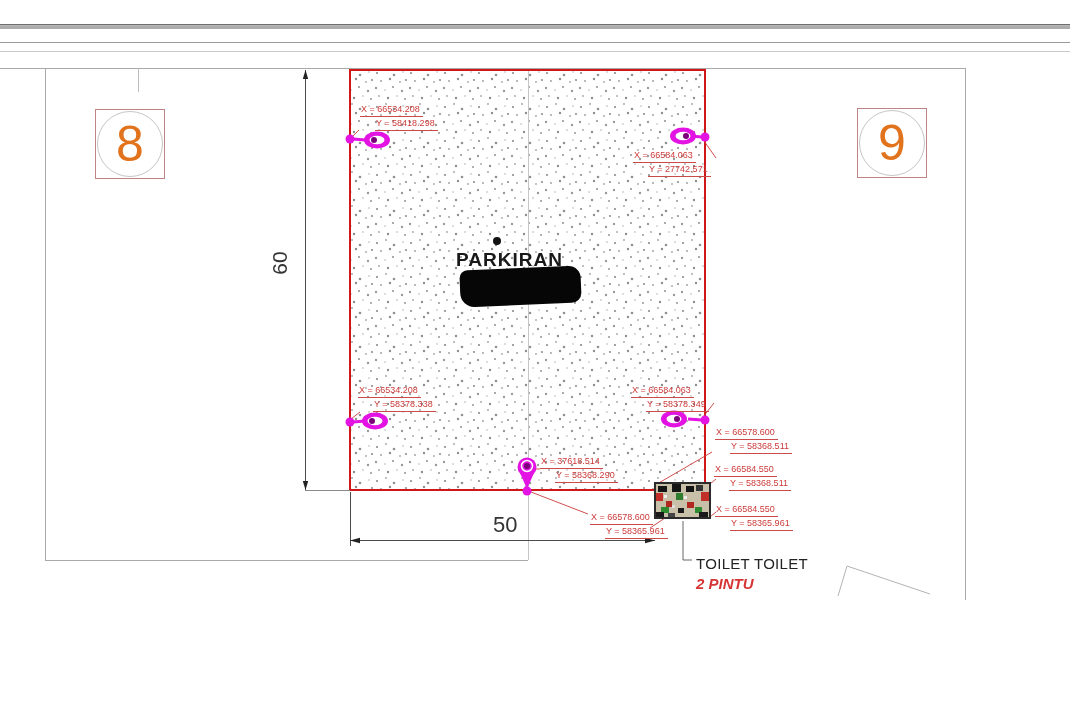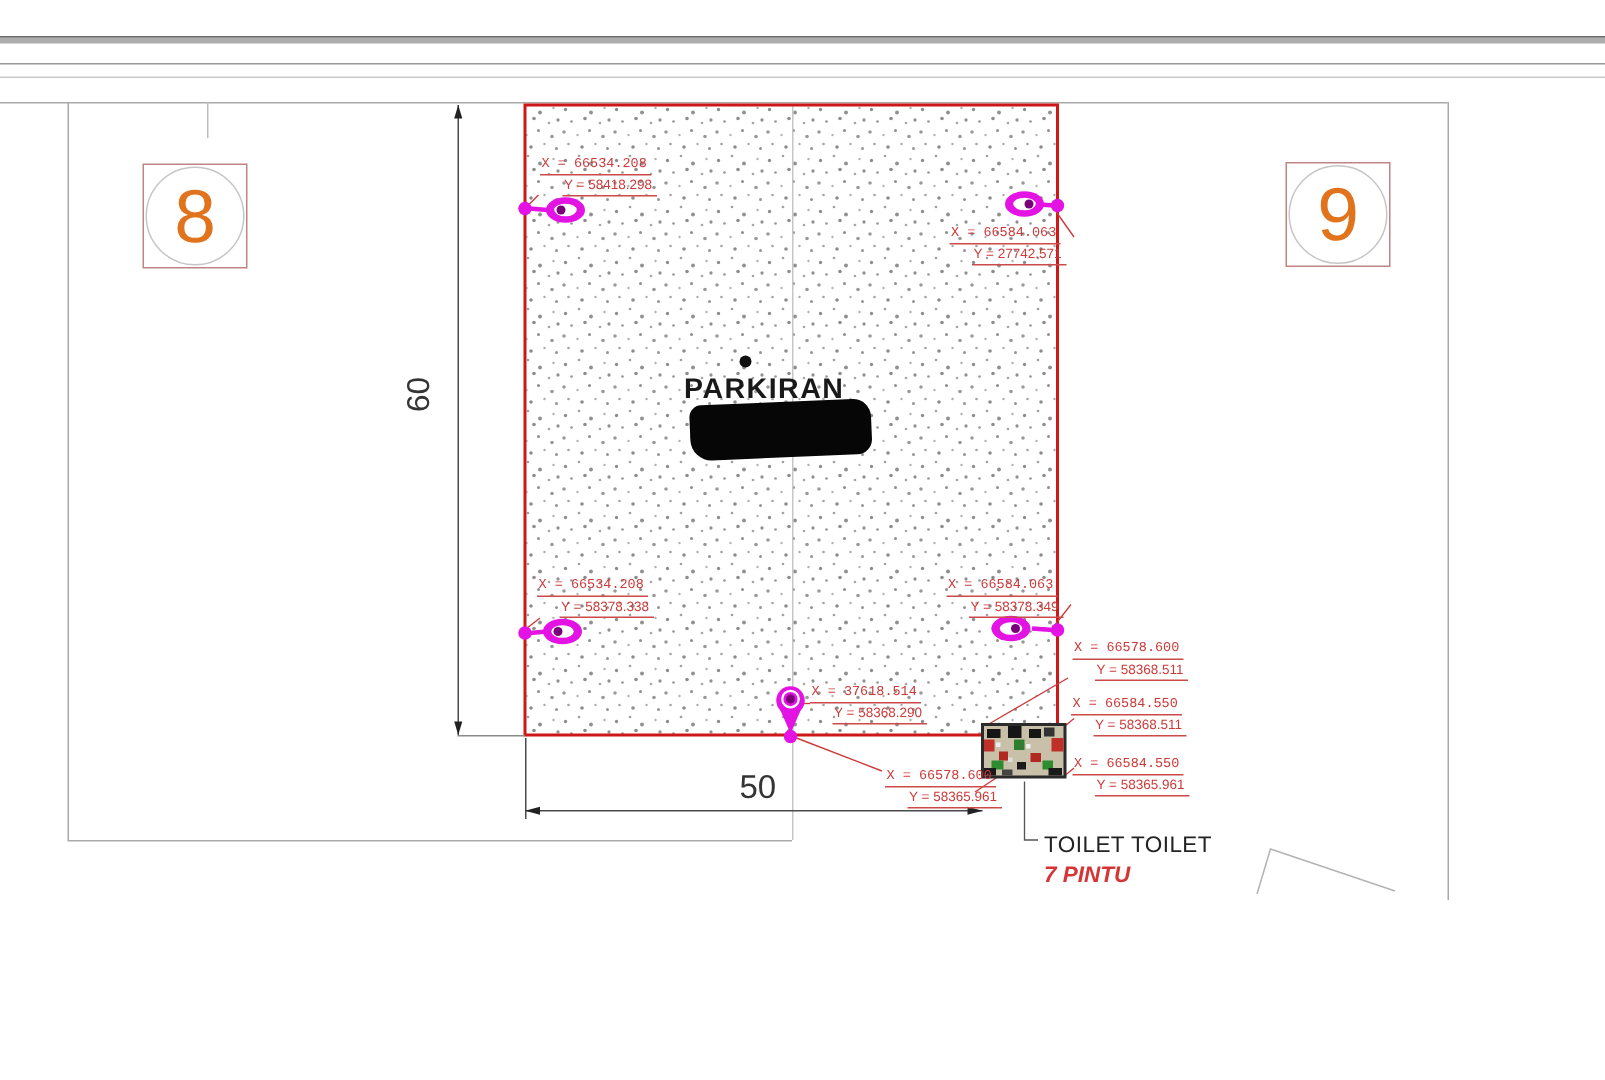--- a/index.html
+++ b/index.html
@@ -10,21 +10,21 @@
   #plan-svg{position:absolute;left:0;top:0;}
   .abs{position:absolute;}
   
   .parcel-box{position:absolute;width:70px;height:70px;border:1px solid #c08484;box-sizing:border-box;background:#fff;}
   .parcel-circle{position:absolute;inset:1px;border:1px solid #c6c6c6;border-radius:50%;}
   .parcel-num{position:absolute;inset:0;display:flex;align-items:center;justify-content:center;
     font-size:50px;color:#e2731d;font-family:"Liberation Sans",sans-serif;}
   
   .coord{position:absolute;font-size:9px;color:#cc3a3a;line-height:1;letter-spacing:0;}
   .coord .cl{display:block;width:max-content;border-bottom:1px solid #cc4a4a;padding:0 3px 2px 1px;margin-bottom:2px;margin-left:18px;}
-  .coord .cl-x{margin-left:3px;font-family:Liberation Mono, monospace;}
+  .coord .cl-x{margin-left:3px;}
   
   .dim{position:absolute;color:#343434;font-family:"Liberation Sans",sans-serif;}
   #dim-60{left:266px;top:248px;width:34px;height:30px;font-size:21px;transform:rotate(-90deg);text-align:center;}
   #dim-50{left:493px;top:512px;font-size:22px;}
   
   #parkiran{left:456px;top:249px;width:140px;font-size:19px;letter-spacing:1px;color:#191919;font-weight:bold;}
   #park-dot{left:493px;top:237px;width:8px;height:8px;border-radius:50%;background:#111;}
   #redaction{left:460px;top:268px;width:121px;height:37px;background:#060606;
     border-radius:8px 12px 10px 14px;transform:rotate(-2.4deg);}
   
@@ -212,16 +212,16 @@
   <div class="coord" style="left:712px;top:505px">
     <span class="cl cl-x">X = 66584.550</span>
     <span class="cl">Y = 58365.961</span>
   </div>
   <div class="coord" style="left:587px;top:513px">
     <span class="cl cl-x">X = 66578.600</span>
     <span class="cl">Y = 58365.961</span>
   </div>
 
   <div id="toilet-title" class="abs">TOILET TOILET</div>
-  <div id="toilet-sub" class="abs">7 PINTU</div>
+  <div id="toilet-sub" class="abs">2 PINTU</div>
 
 
 </div>
 
 </body></html>

